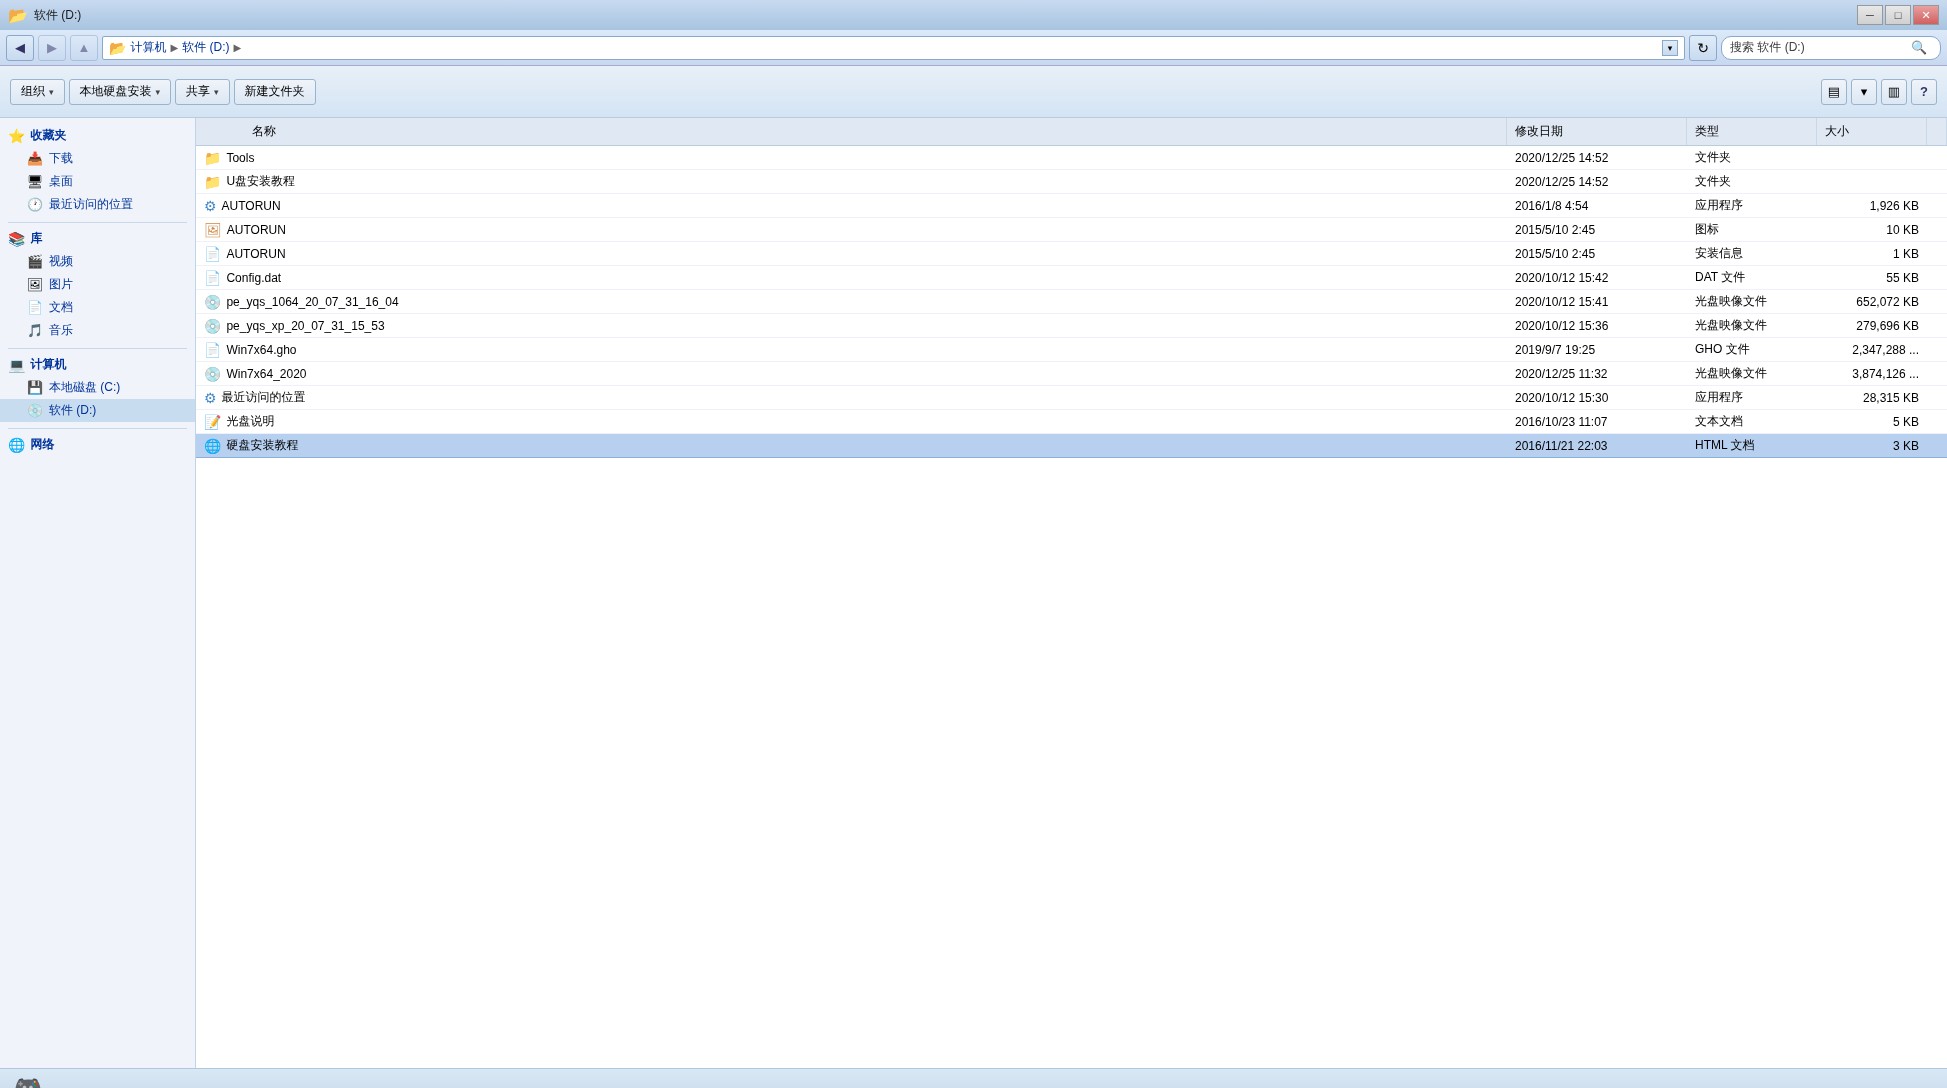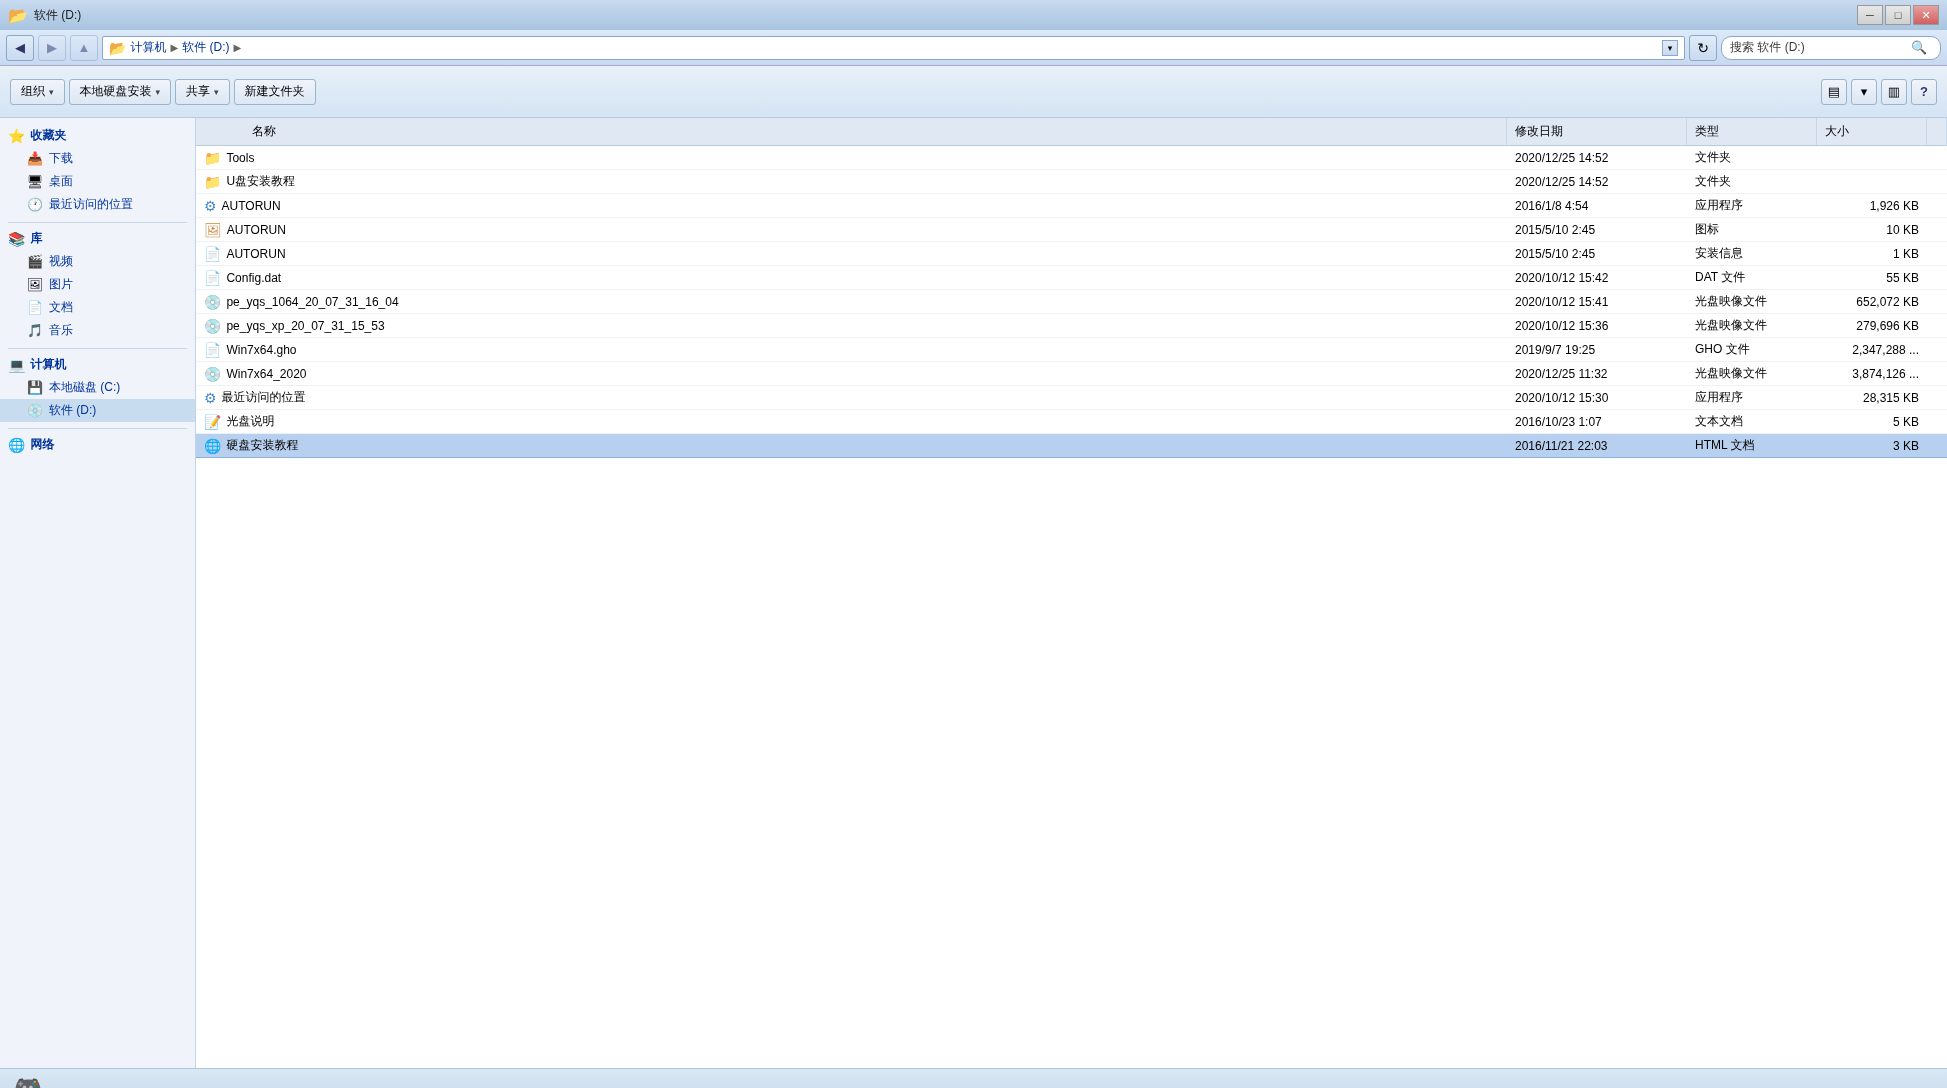--- a/index.html
+++ b/index.html
@@ -639,21 +639,21 @@
       <div class="file-cell">2020/10/12 15:30</div>
       <div class="file-cell">应用程序</div>
       <div class="file-cell right-align">28,315 KB</div>
       <div class="file-cell"></div>
     </div>
         <div class="file-row">
       <div class="file-cell">
         <span class="file-icon icon-txt">📝</span>
         <span>光盘说明</span>
       </div>
-      <div class="file-cell">2016/10/23 1:07</div>
+      <div class="file-cell">2016/10/23 11:07</div>
       <div class="file-cell">文本文档</div>
       <div class="file-cell right-align">5 KB</div>
       <div class="file-cell"></div>
     </div>
         <div class="file-row selected">
       <div class="file-cell">
         <span class="file-icon icon-html">🌐</span>
         <span>硬盘安装教程</span>
       </div>
       <div class="file-cell">2016/11/21 22:03</div>

